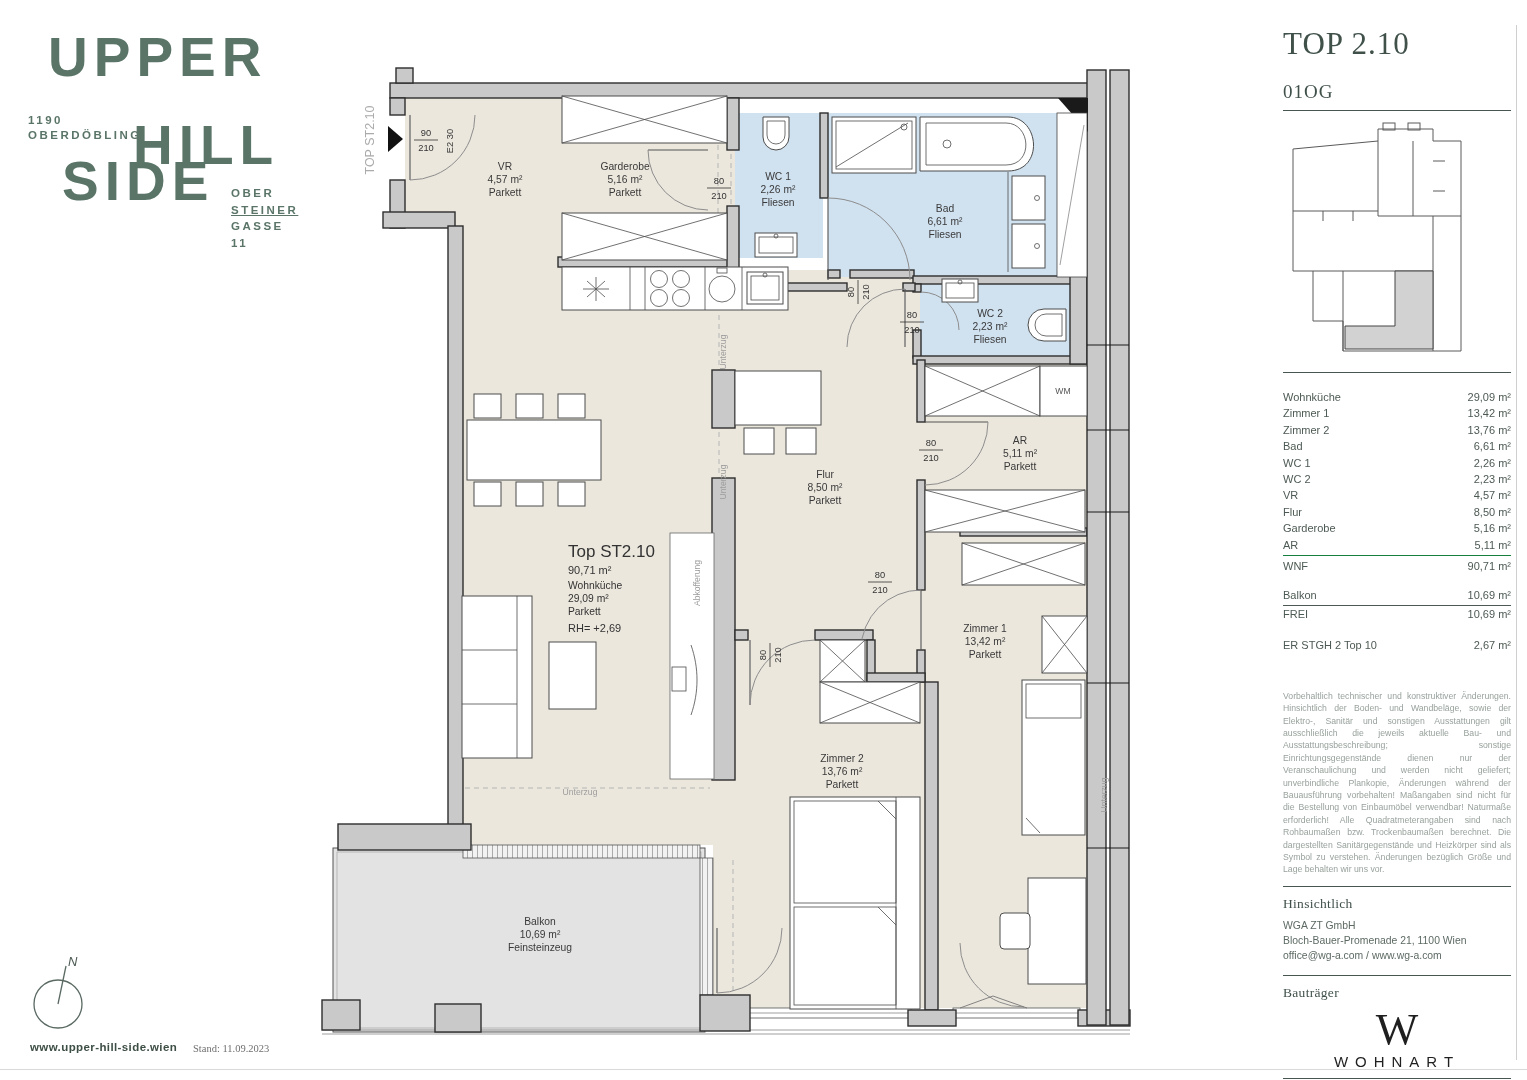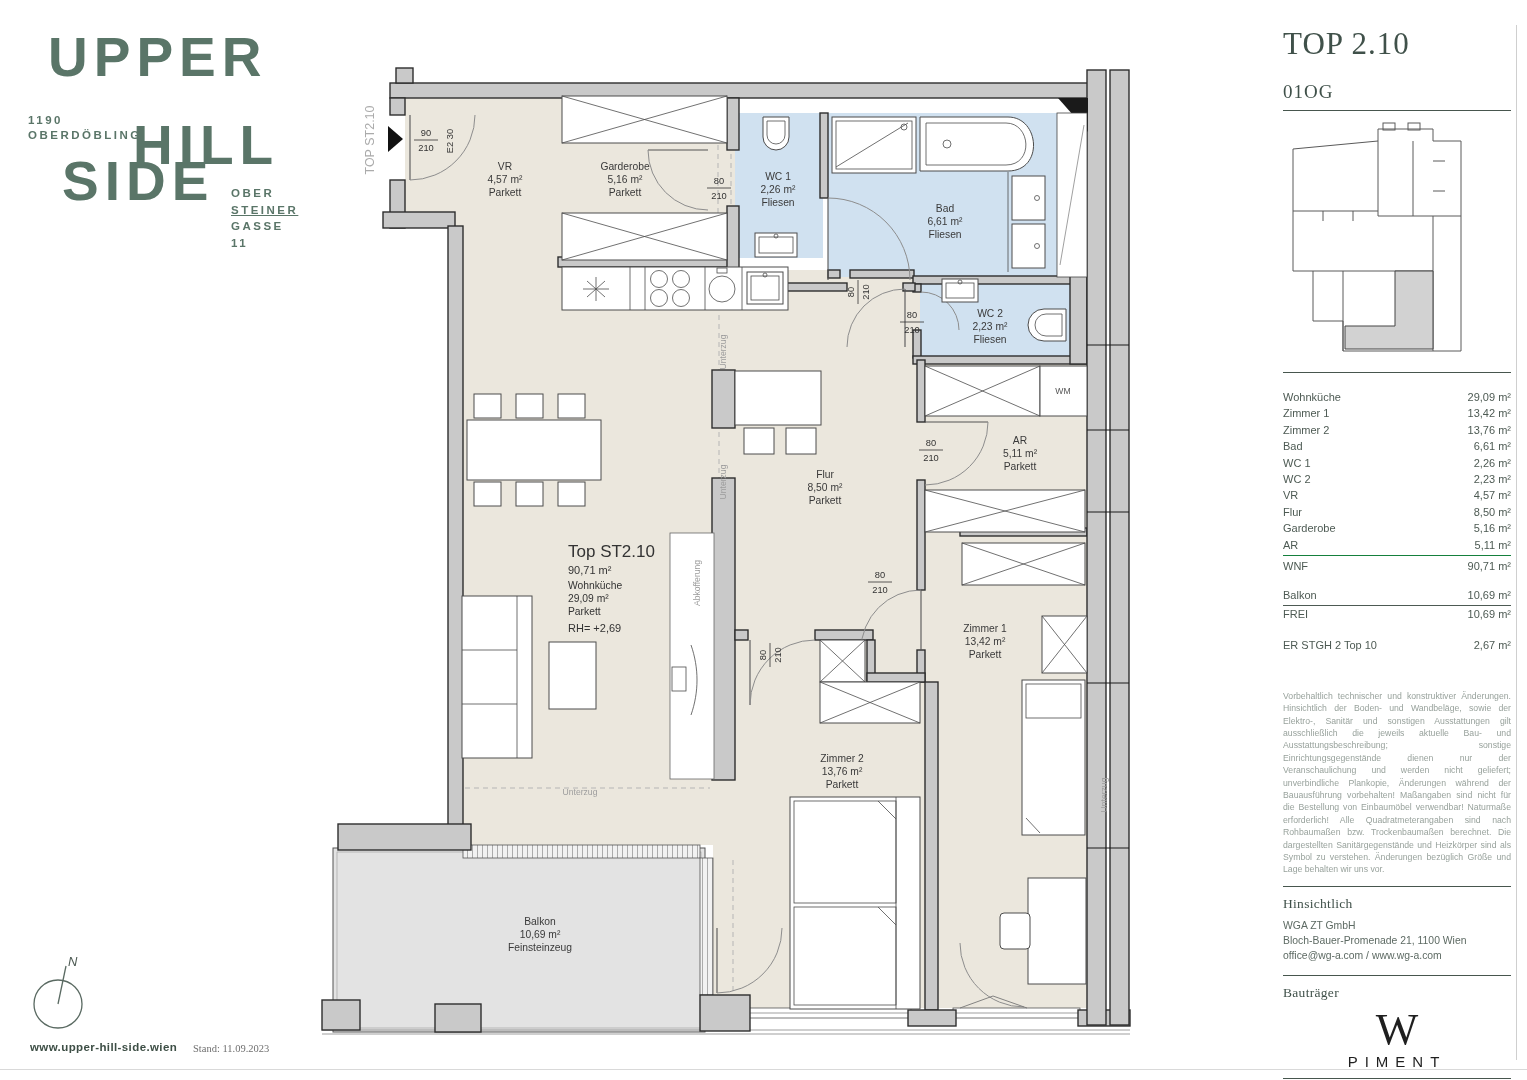--- a/index.html
+++ b/index.html
@@ -464,21 +464,21 @@
       <div>Bloch-Bauer-Promenade 21, 1100 Wien</div>
       <div>office@wg-a.com / www.wg-a.com</div>
     </div>
   </div>
   <hr class="rule-thin" style="margin-top:12px;">
 
   <div>
     <div class="sec-head">Bauträger</div>
     <div class="wohnart">
       <div class="mark">W</div>
-      <div class="wordmark">PIMENT</div>
+      <div class="wordmark">WOHNART</div>
     </div>
   </div>
   <hr class="rule-thin">
 
   <div>
     <div class="sec-head">Exklusivvertrieb</div>
     <div class="piment">
       <div class="wordmark">PIMENT</div>
 
     </div>

